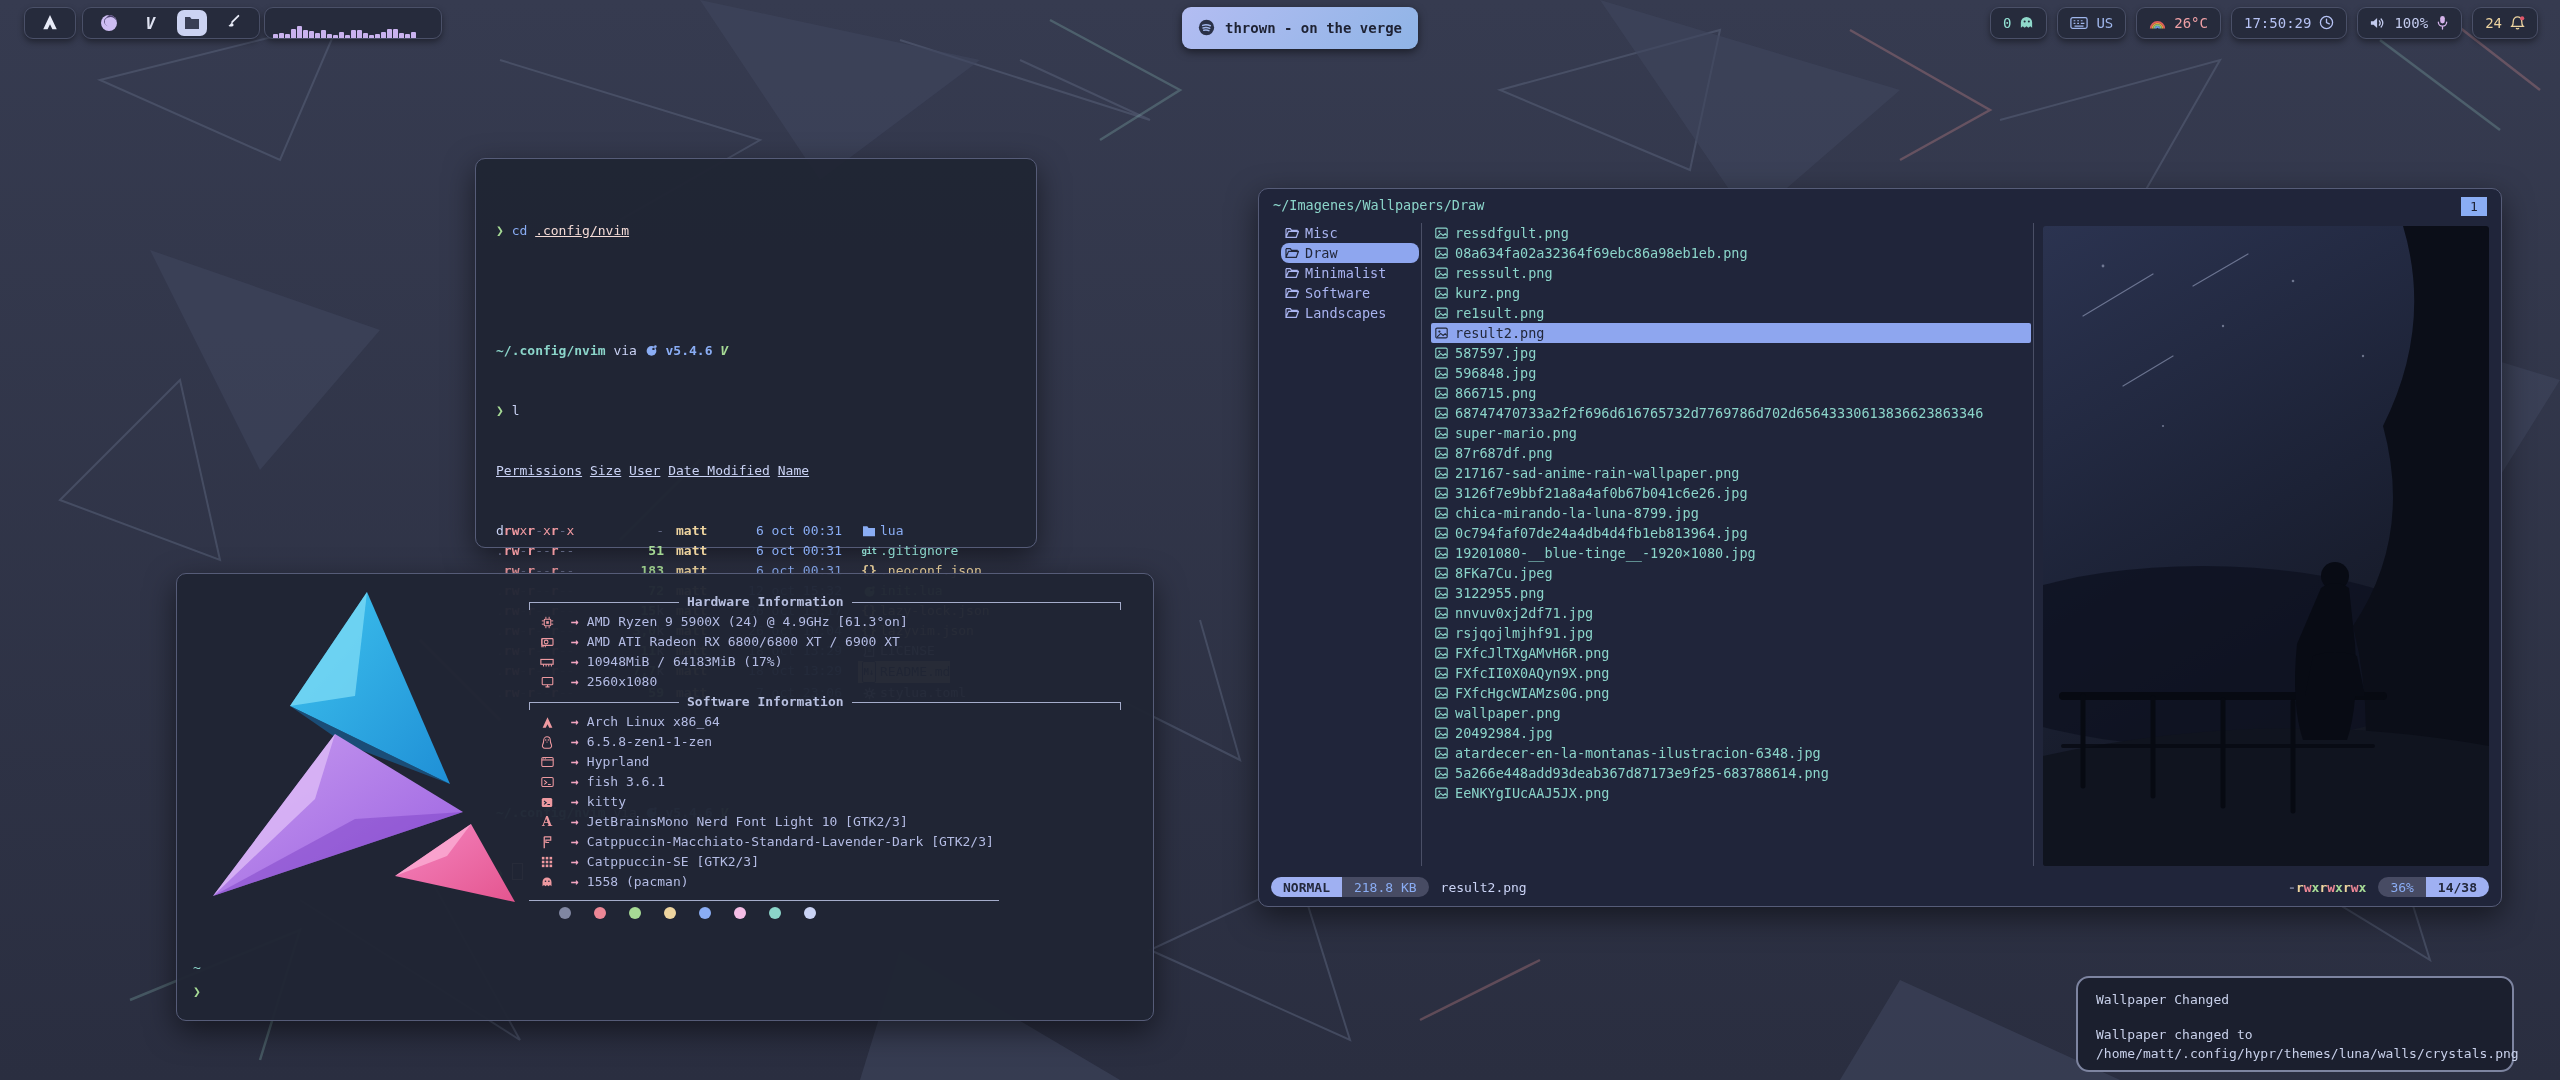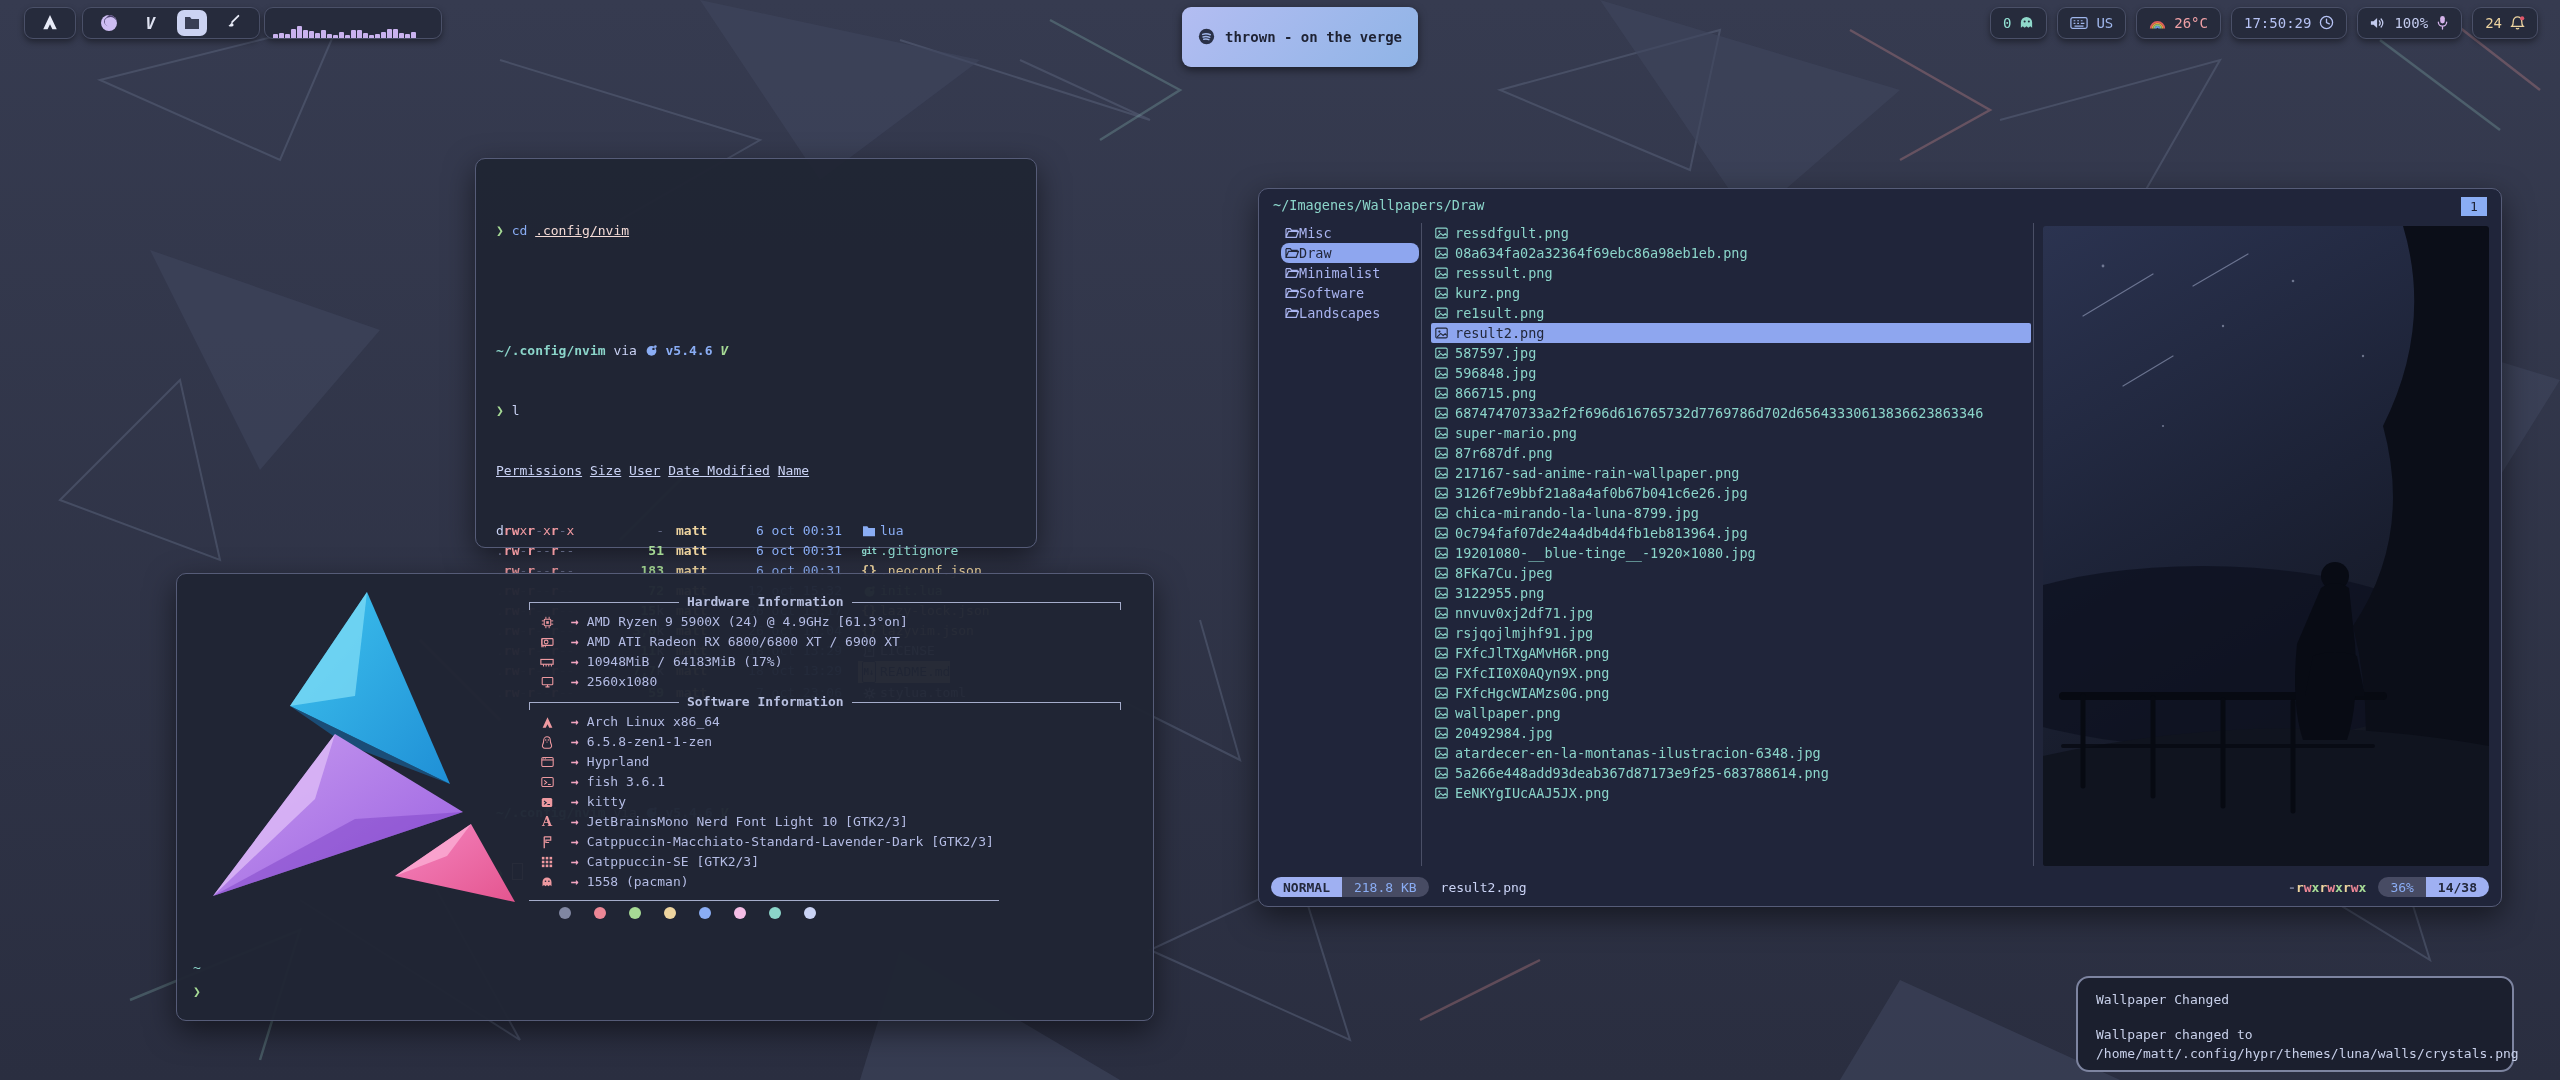--- a/index.html
+++ b/index.html
@@ -8,21 +8,21 @@
   #wallpaper{position:absolute;inset:0;}
   
   .pill{position:absolute;top:7px;height:30px;background:#262b3c;border:1px solid #4a5068;
     border-radius:9px;display:flex;align-items:center;box-shadow:0 3px 6px rgba(0,0,0,.4);}
   #launcher{left:24px;width:50px;justify-content:center;color:#e6e9f5;}
   #dock{left:82px;width:176px;justify-content:space-evenly;}
   .dock-btn{width:30px;height:26px;display:flex;align-items:center;justify-content:center;color:#dfe3f2;}
   .dock-btn.active{background:#ccd3f2;border-radius:7px;color:#3a3f55;}
   #visualizer{left:264px;width:160px;align-items:flex-end;padding:0 8px;gap:1px;}
   #visualizer .bar{width:5px;background:#c9b2ee;border-radius:1px 1px 0 0;}
-  #song-pill{position:absolute;top:7px;left:1182px;height:28px;padding:16px 16px;border-radius:9px;
+  #song-pill{position:absolute;top:7px;left:1182px;height:28px;padding:7px 16px;border-radius:9px;
     background:linear-gradient(135deg,#b3bdf2,#8fb4e6);display:flex;align-items:center;gap:10px;
     color:#1e2233;font-weight:bold;font-size:14px;box-shadow:0 3px 8px rgba(0,0,0,.5);}
   #tray{position:absolute;top:0;right:22px;display:flex;gap:10px;}
   .tray-pill{position:relative;top:7px;height:30px;background:#262b3c;border:1px solid #4a5068;
     border-radius:9px;display:flex;align-items:center;gap:8px;padding:0 12px;font-size:14px;
     box-shadow:0 3px 6px rgba(0,0,0,.4);}
   
   .win{position:absolute;background:rgba(32,37,52,.97);border:1px solid #565c78;
     border-radius:10px;box-shadow:0 10px 30px rgba(0,0,0,.5);}
   
@@ -54,21 +54,21 @@
   #info .endline{height:1px;background:#a5adcb;width:470px;margin-top:8px;}
   #dots{position:absolute;left:382px;top:333px;display:flex;gap:23px;}
   #dots span{width:12px;height:12px;border-radius:50%;display:block;}
   #fetch-prompt{position:absolute;left:16px;top:382px;line-height:24px;}
   
   #fm{left:1258px;top:188px;width:1242px;height:717px;font-size:13.5px;}
   #fm-path{position:absolute;left:14px;top:8px;color:#8bd5ca;}
   #fm-tab{position:absolute;right:14px;top:8px;width:26px;height:19px;background:#8aadf4;color:#1e2233;
     display:flex;align-items:center;justify-content:center;font-size:13px;}
   #fm-side{position:absolute;left:22px;top:34px;width:138px;line-height:20px;color:#a9b4f0;}
-  .side-row{display:flex;align-items:center;height:20px;padding-left:4px;}
+  .side-row{display:flex;align-items:center;gap:6px;height:20px;padding-left:4px;}
   .side-row.sel{background:#8ea6ef;color:#22273a;border-radius:8px;}
   #fm-sep1{position:absolute;left:162px;top:34px;bottom:40px;width:1px;background:#4a4f66;}
   #fm-files{position:absolute;left:172px;top:34px;width:600px;line-height:20px;color:#8bd5ca;}
   .file-row{display:flex;align-items:center;gap:7px;height:20px;padding-left:4px;white-space:nowrap;overflow:hidden;}
   .file-row.sel{background:#8ea6ef;color:#22273a;border-radius:2px;}
   #fm-sep2{position:absolute;left:774px;top:34px;bottom:40px;width:1px;background:#4a4f66;}
   #fm-preview{position:absolute;left:784px;top:37px;width:446px;height:640px;border-radius:3px;overflow:hidden;}
   #fm-status{position:absolute;left:12px;right:12px;bottom:8px;height:22px;display:flex;align-items:center;font-size:13px;}
   .chip{height:20px;display:flex;align-items:center;padding:0 12px;}
   #st-mode{background:#9fb0f2;color:#23283c;font-weight:bold;border-radius:10px 0 0 10px;}

